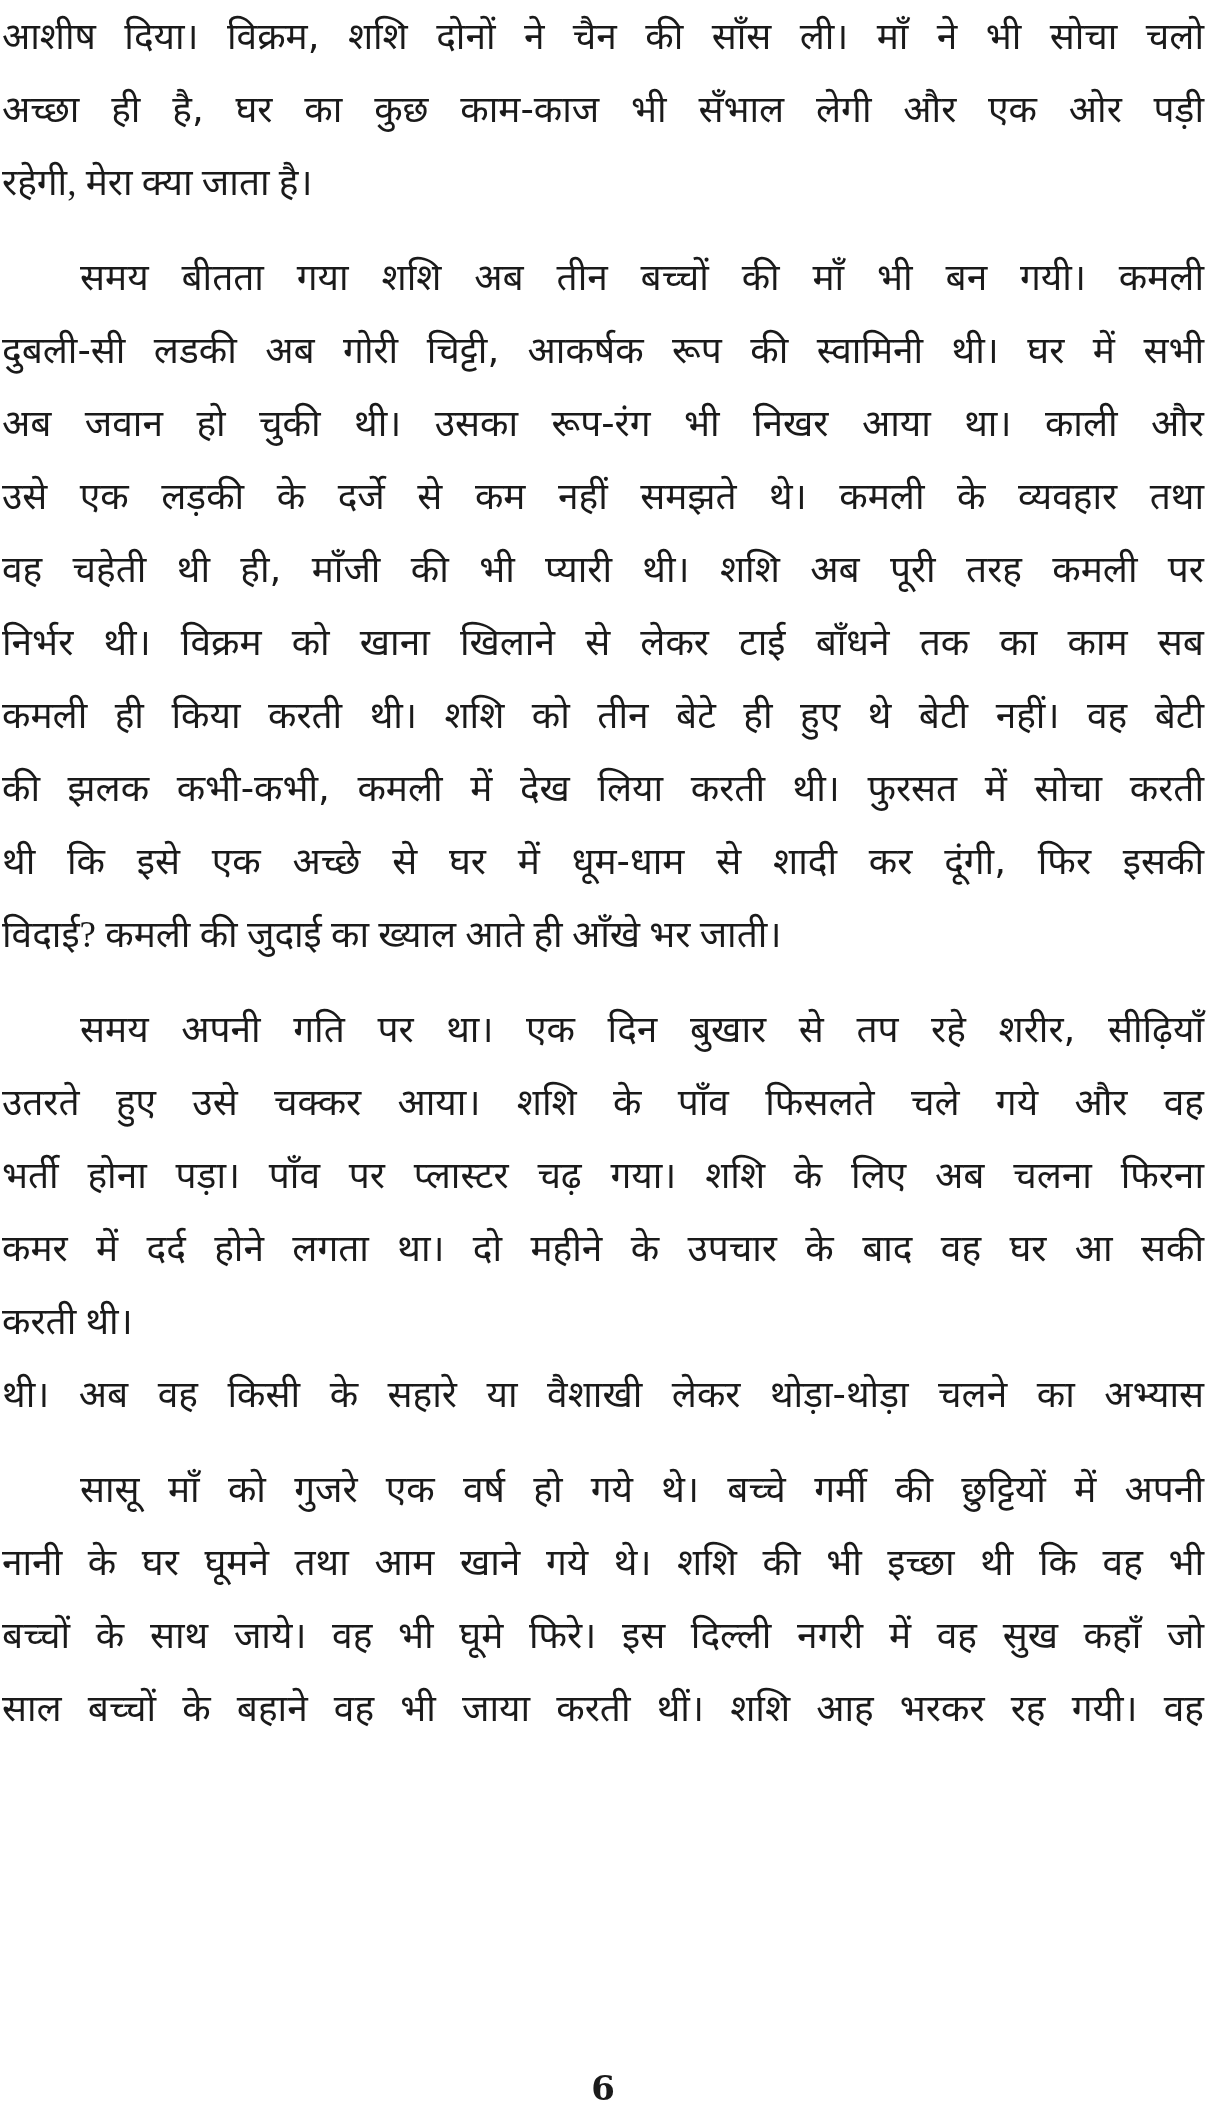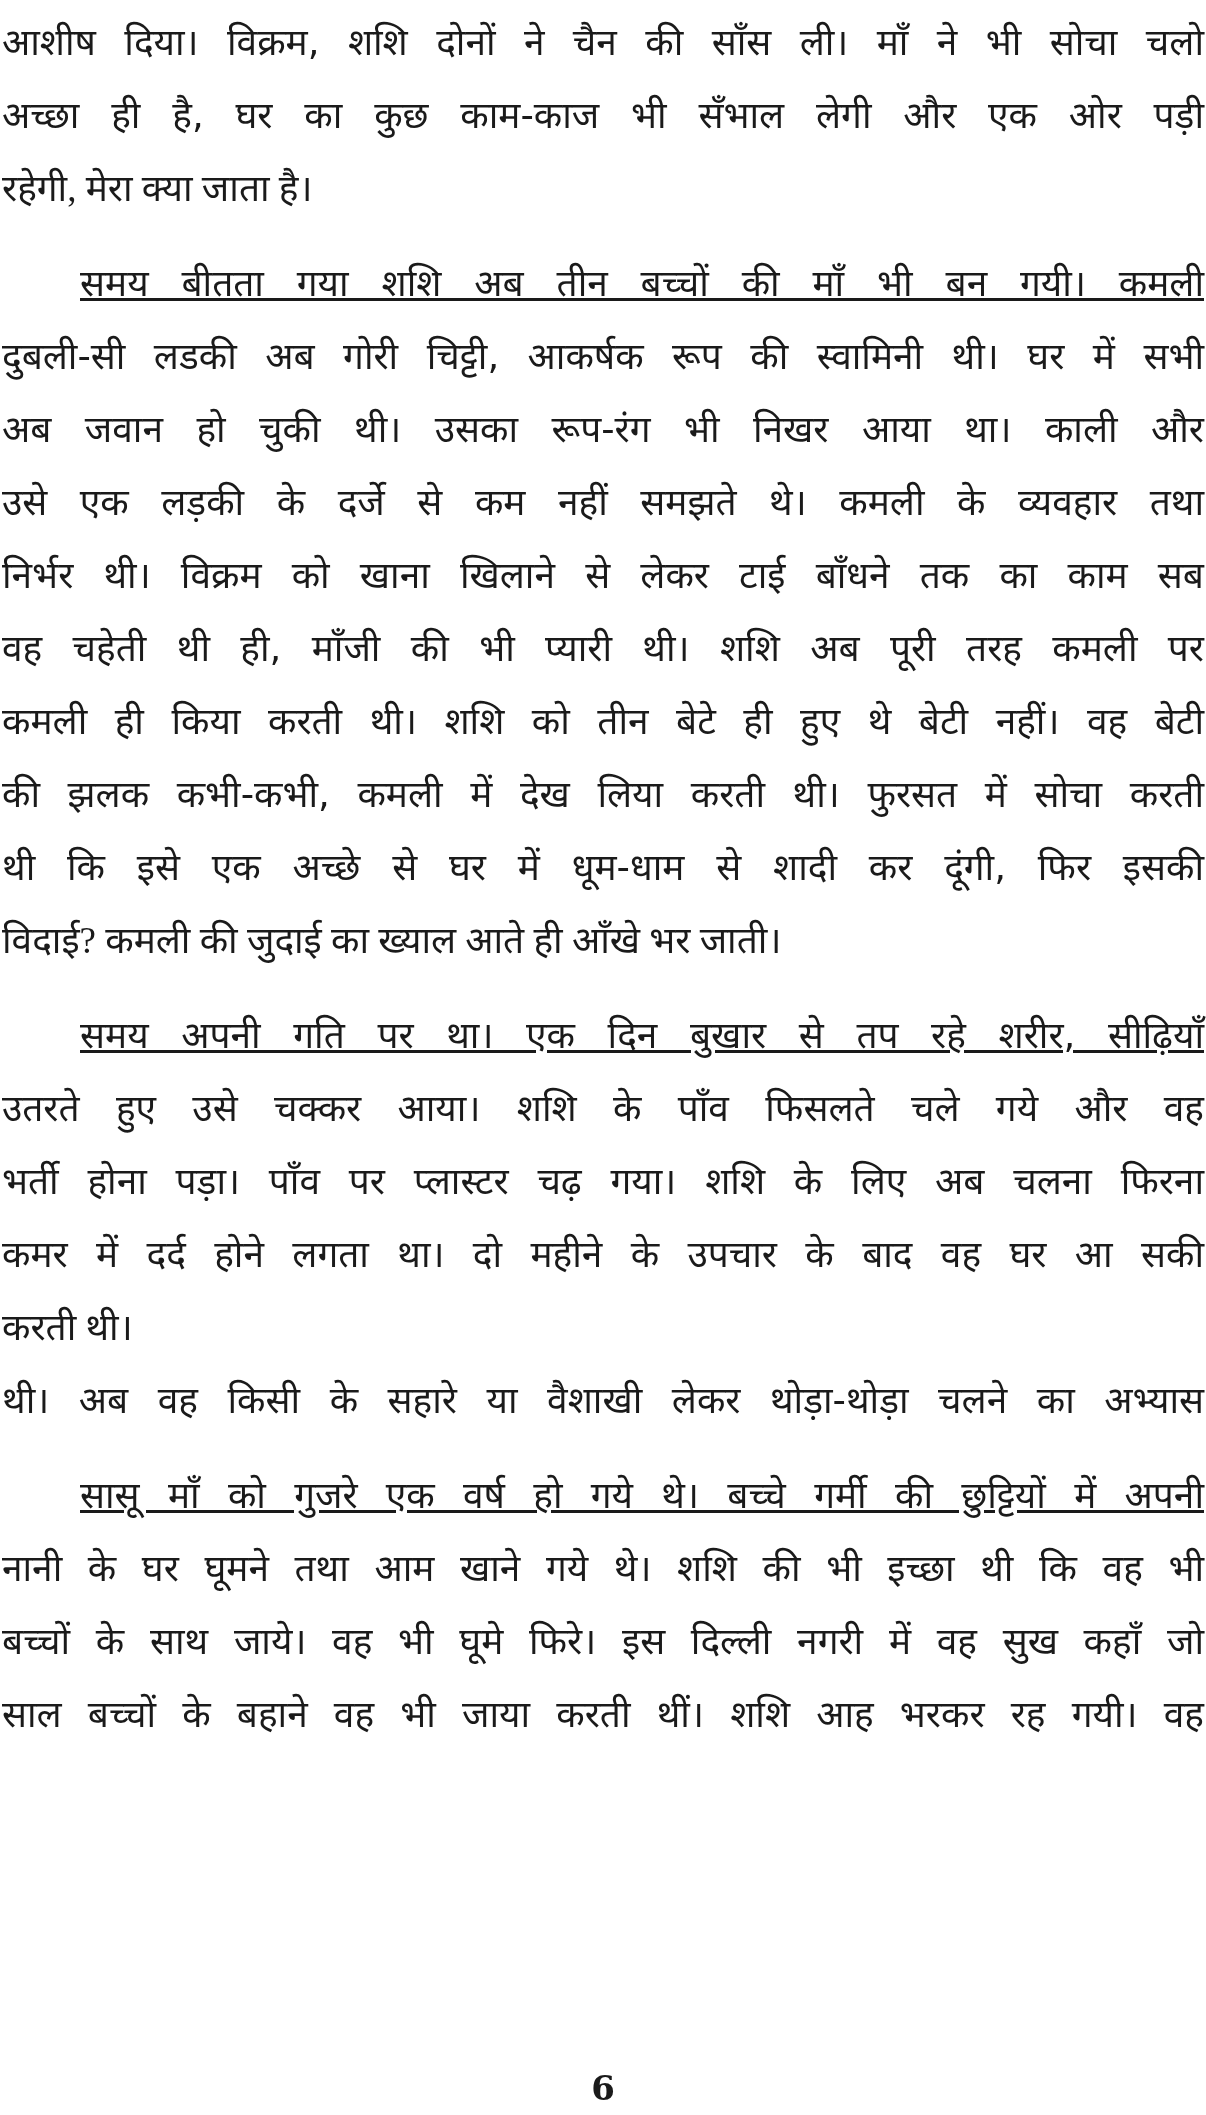--- a/index.html
+++ b/index.html
@@ -2,23 +2,23 @@
 <html><head>
 <meta charset="utf-8">
 <style>
   html, body { margin:0; padding:0; background:#ffffff; }
   body { width:1206px; height:2115px; position:relative; overflow:hidden;
          font-family:"DejaVu Sans", sans-serif; color:#1a1a1a; }
   .page { position:absolute; left:0; top:0; width:1206px; }
   .para { margin:0; }
   .line { display:block; height:73px; line-height:73px; font-size:37px;
           text-align:justify; text-align-last:justify; white-space:nowrap;
-          overflow:hidden; padding:6px 2px; box-sizing:border-box; }
+          overflow:hidden; padding:0 2px; box-sizing:border-box; }
   .line.last { text-align-last:left;font-family:Liberation Serif, serif; }
-  .line.indent { padding-left:80px;text-decoration:underline; }
+  .line.indent { padding-left:80px; }
   .gap { height:22px; }
   .pagenum { position:absolute; top:2068px; left:0; width:1206px; text-align:center;
              font-family:"DejaVu Serif", serif; font-size:34px; font-weight:bold; line-height:40px; }
 </style>
 </head>
 <body>
 
 <div class="page">
 
   <div class="para">
@@ -26,22 +26,22 @@
     <span class="line">अच्छा ही है, घर का कुछ काम-काज भी सँभाल लेगी और एक ओर पड़ी</span>
     <span class="line last">रहेगी, मेरा क्या जाता है।</span>
   </div>
   <div class="gap"></div>
 
   <div class="para">
     <span class="line indent">समय बीतता गया शशि अब तीन बच्चों की माँ भी बन गयी। कमली</span>
     <span class="line">दुबली-सी लडकी अब गोरी चिट्टी, आकर्षक रूप की स्वामिनी थी। घर में सभी</span>
     <span class="line">अब जवान हो चुकी थी। उसका रूप-रंग भी निखर आया था। काली और</span>
     <span class="line">उसे एक लड़की के दर्जे से कम नहीं समझते थे। कमली के व्यवहार तथा</span>
+    <span class="line">वह चहेती थी ही, माँजी की भी प्यारी थी। शशि अब पूरी तरह कमली पर</span>
     <span class="line">निर्भर थी। विक्रम को खाना खिलाने से लेकर टाई बाँधने तक का काम सब</span>
-    <span class="line">वह चहेती थी ही, माँजी की भी प्यारी थी। शशि अब पूरी तरह कमली पर</span>
     <span class="line">कमली ही किया करती थी। शशि को तीन बेटे ही हुए थे बेटी नहीं। वह बेटी</span>
     <span class="line">की झलक कभी-कभी, कमली में देख लिया करती थी। फुरसत में सोचा करती</span>
     <span class="line">थी कि इसे एक अच्छे से घर में धूम-धाम से शादी कर दूंगी, फिर इसकी</span>
     <span class="line last">विदाई? कमली की जुदाई का ख्याल आते ही आँखे भर जाती।</span>
   </div>
   <div class="gap"></div>
 
   <div class="para">
     <span class="line indent">समय अपनी गति पर था। एक दिन बुखार से तप रहे शरीर, सीढ़ियाँ</span>
     <span class="line">उतरते हुए उसे चक्कर आया। शशि के पाँव फिसलते चले गये और वह</span>

